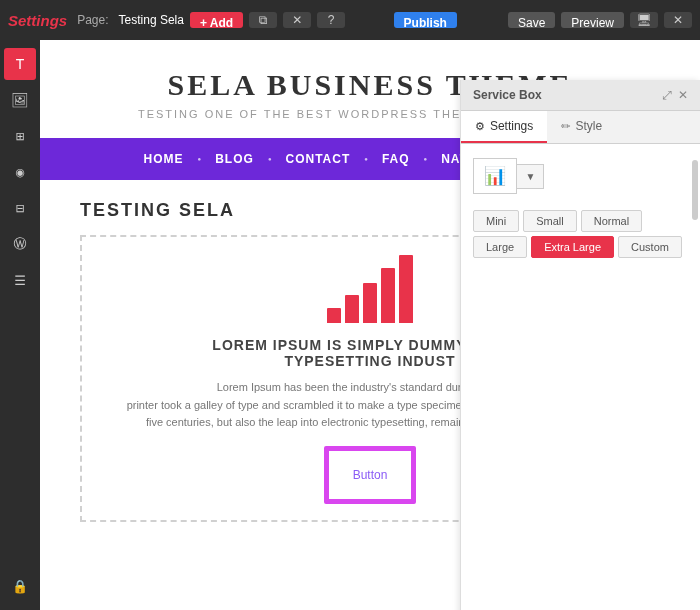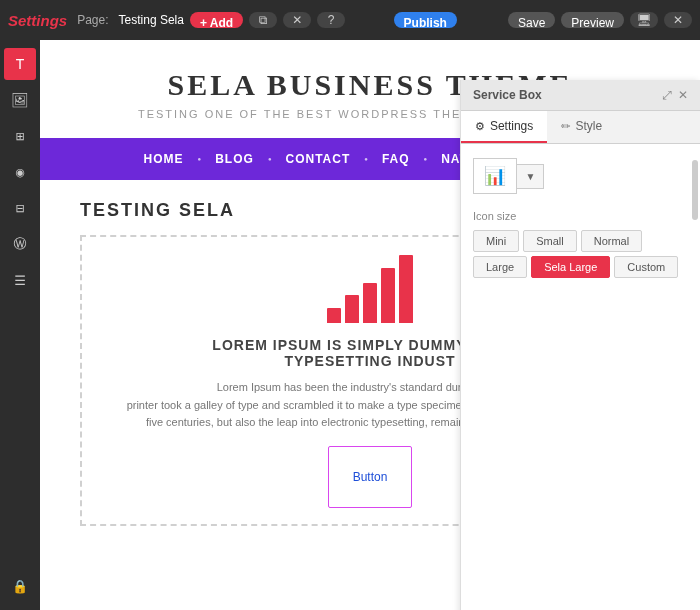--- a/index.html
+++ b/index.html
@@ -27,21 +27,21 @@
       font-size: 12px;
     }
     .toolbar-page-name {
       color: #fff;
       font-size: 12px;
       margin-left: 4px;
     }
     .toolbar-btn {
       border: none;
       cursor: pointer;
-      border-radius: 13px;
+      border-radius: 3px;
       font-size: 12px;
       padding: 4px 10px;
       height: 16px;
     }
     .btn-add {
       background: #e8334a;
       color: #fff;
       font-weight: bold;
     }
     .btn-icon {
@@ -222,24 +222,24 @@
       margin-bottom: 10px;
     }
     .service-text {
       font-size: 11px;
       color: #777;
       text-align: center;
       line-height: 1.6;
     }
     .service-button {
       margin-top: 14px;
-      padding: 23px 24px;
-      border: 1px solid #d946ef;
-      background: #fff;
-      color: #1d4ed8;
+      padding: 17px 24px;
+      border: 5px solid #d946ef;
+      background: #fff;
+      color: #8b5cf6;
       font-size: 12px;
       cursor: pointer;
       border-radius: 2px;
     }
 
     
     .right-panel {
       width: 240px;
       background: #f2f2f2;
       border-left: 1px solid #ddd;
@@ -482,27 +482,26 @@
 
     <div class="panel-body">
 
       <div class="icon-picker">
         <div class="icon-picker-box">
           <span style="font-size:18px;">📊</span>
         </div>
         <div class="icon-picker-arrow">▼</div>
       </div>
 
-      <div class="section-label">Icon size</div>
       <div class="size-options">
         <button class="size-btn">Mini</button>
         <button class="size-btn">Small</button>
         <button class="size-btn">Normal</button>
         <button class="size-btn">Large</button>
-        <button class="size-btn size-btn-active">Sela Large</button>
+        <button class="size-btn size-btn-active">Extra Large</button>
         <button class="size-btn">Custom</button>
       </div>
     </div>
 
     <div class="panel-scroll-hint"></div>
   </div>
 
 </div>
 
 </body></html>

